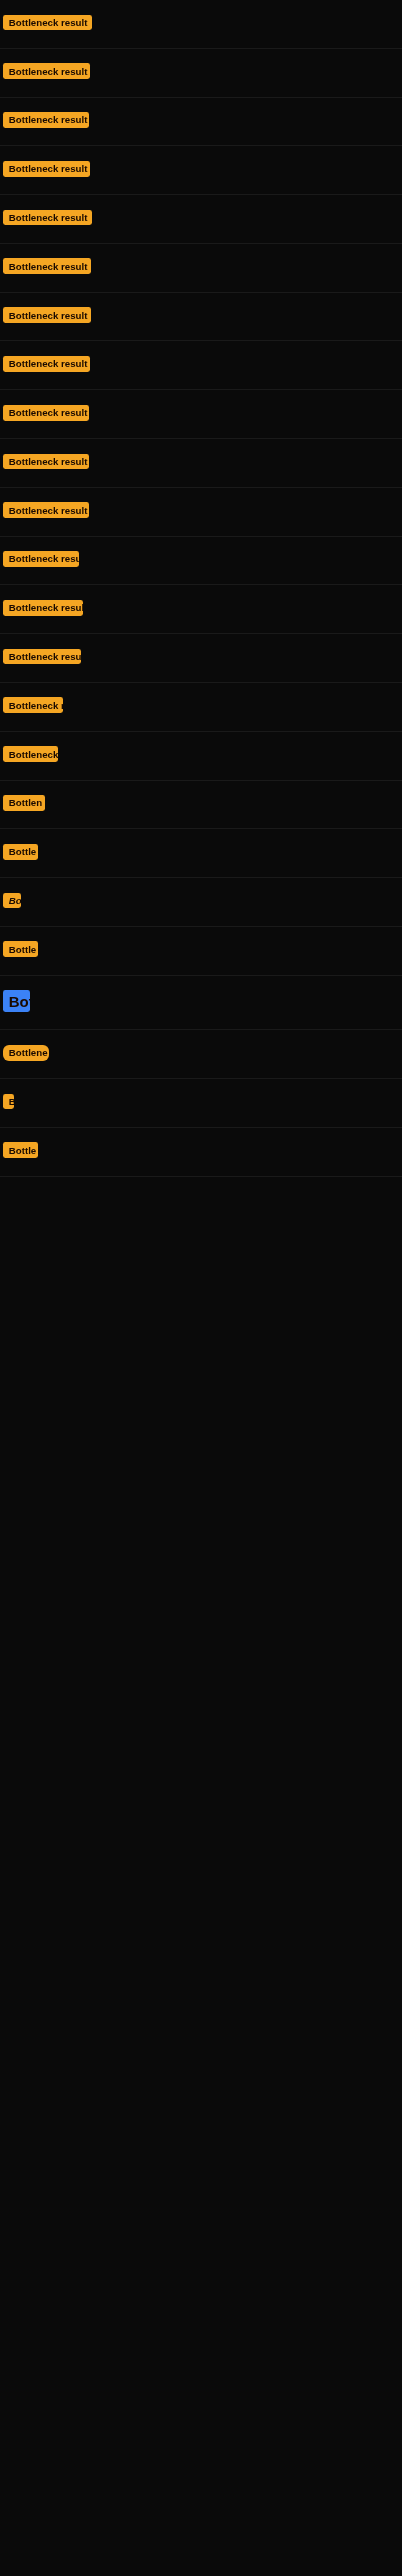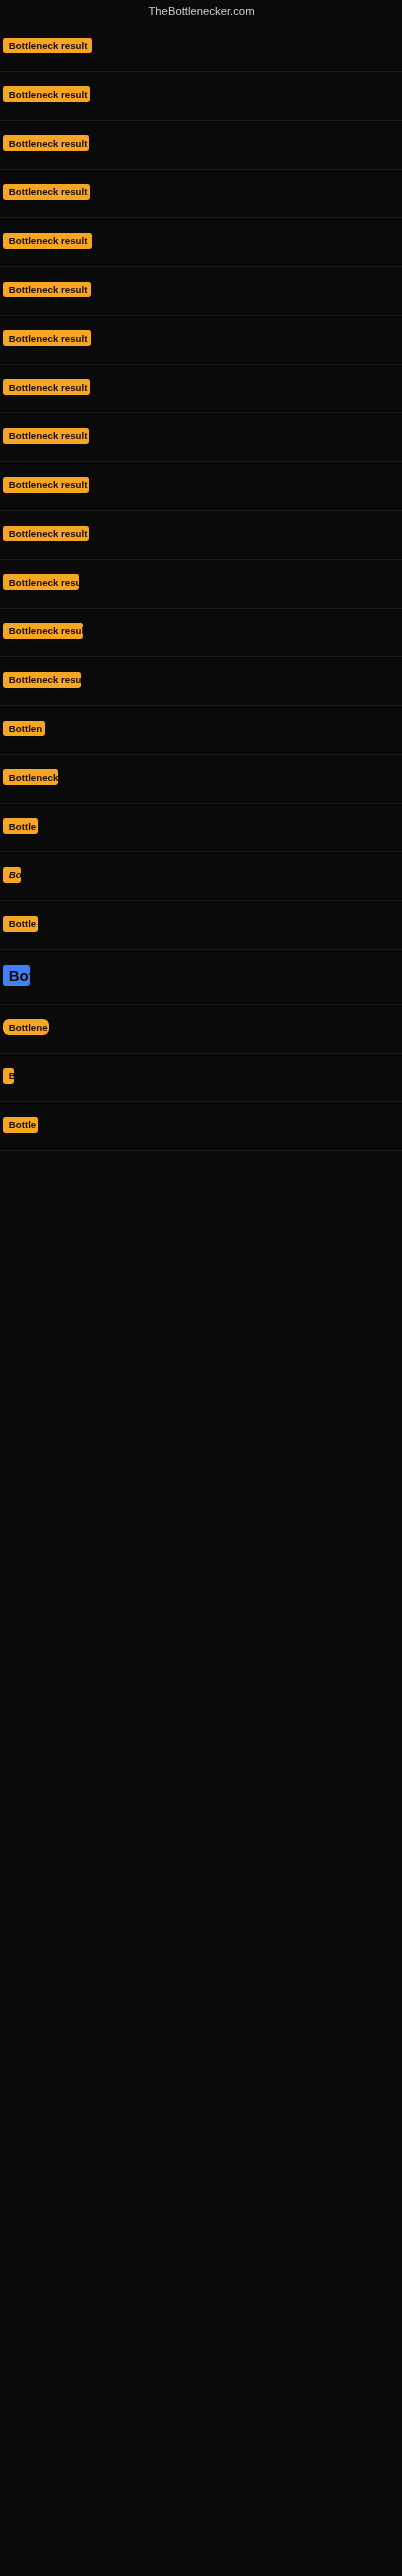--- a/index.html
+++ b/index.html
@@ -19,38 +19,38 @@
       color: #cccccc;
       font-size: 11.3px;
       padding: 4.8px 0 6.4px 0;
       font-weight: normal;
     }
   </style>
 </head>
 <body>
 
 <div style="position: relative; width: 403px; min-height: 2576px; background: #0a0a0a;">
-  <div class="site-title">TheBottlenecker.com</div>
   <div id="items-container">
       <div style="padding: 14.5px 0px 14.5px 3.2px; border-bottom: 0.8px solid rgb(26, 26, 26);"><span style="display: inline-block; background-color: rgb(245, 166, 35); color: rgb(26, 10, 0); font-size: 9.7px; font-weight: bold; padding: 2.4px 5.6px; border-radius: 2.4px; white-space: nowrap; overflow: hidden; max-width: 89px;">Bottleneck result</span></div>
       <div style="padding: 14.5px 0px 14.5px 3.2px; border-bottom: 0.8px solid rgb(26, 26, 26);"><span style="display: inline-block; background-color: rgb(245, 166, 35); color: rgb(26, 10, 0); font-size: 9.7px; font-weight: bold; padding: 2.4px 5.6px; border-radius: 2.4px; white-space: nowrap; overflow: hidden; max-width: 87px;">Bottleneck result</span></div>
       <div style="padding: 14.5px 0px 14.5px 3.2px; border-bottom: 0.8px solid rgb(26, 26, 26);"><span style="display: inline-block; background-color: rgb(245, 166, 35); color: rgb(26, 10, 0); font-size: 9.7px; font-weight: bold; padding: 2.4px 5.6px; border-radius: 2.4px; white-space: nowrap; overflow: hidden; max-width: 86px;">Bottleneck result</span></div>
       <div style="padding: 14.5px 0px 14.5px 3.2px; border-bottom: 0.8px solid rgb(26, 26, 26);"><span style="display: inline-block; background-color: rgb(245, 166, 35); color: rgb(26, 10, 0); font-size: 9.7px; font-weight: bold; padding: 2.4px 5.6px; border-radius: 2.4px; white-space: nowrap; overflow: hidden; max-width: 87px;">Bottleneck result</span></div>
       <div style="padding: 14.5px 0px 14.5px 3.2px; border-bottom: 0.8px solid rgb(26, 26, 26);"><span style="display: inline-block; background-color: rgb(245, 166, 35); color: rgb(26, 10, 0); font-size: 9.7px; font-weight: bold; padding: 2.4px 5.6px; border-radius: 2.4px; white-space: nowrap; overflow: hidden; max-width: 89px;">Bottleneck result</span></div>
       <div style="padding: 14.5px 0px 14.5px 3.2px; border-bottom: 0.8px solid rgb(26, 26, 26);"><span style="display: inline-block; background-color: rgb(245, 166, 35); color: rgb(26, 10, 0); font-size: 9.7px; font-weight: bold; padding: 2.4px 5.6px; border-radius: 2.4px; white-space: nowrap; overflow: hidden; max-width: 88px;">Bottleneck result</span></div>
       <div style="padding: 14.5px 0px 14.5px 3.2px; border-bottom: 0.8px solid rgb(26, 26, 26);"><span style="display: inline-block; background-color: rgb(245, 166, 35); color: rgb(26, 10, 0); font-size: 9.7px; font-weight: bold; padding: 2.4px 5.6px; border-radius: 2.4px; white-space: nowrap; overflow: hidden; max-width: 88px;">Bottleneck result</span></div>
       <div style="padding: 14.5px 0px 14.5px 3.2px; border-bottom: 0.8px solid rgb(26, 26, 26);"><span style="display: inline-block; background-color: rgb(245, 166, 35); color: rgb(26, 10, 0); font-size: 9.7px; font-weight: bold; padding: 2.4px 5.6px; border-radius: 2.4px; white-space: nowrap; overflow: hidden; max-width: 87px;">Bottleneck result</span></div>
       <div style="padding: 14.5px 0px 14.5px 3.2px; border-bottom: 0.8px solid rgb(26, 26, 26);"><span style="display: inline-block; background-color: rgb(245, 166, 35); color: rgb(26, 10, 0); font-size: 9.7px; font-weight: bold; padding: 2.4px 5.6px; border-radius: 2.4px; white-space: nowrap; overflow: hidden; max-width: 86px;">Bottleneck result</span></div>
       <div style="padding: 14.5px 0px 14.5px 3.2px; border-bottom: 0.8px solid rgb(26, 26, 26);"><span style="display: inline-block; background-color: rgb(245, 166, 35); color: rgb(26, 10, 0); font-size: 9.7px; font-weight: bold; padding: 2.4px 5.6px; border-radius: 2.4px; white-space: nowrap; overflow: hidden; max-width: 86px;">Bottleneck result</span></div>
       <div style="padding: 14.5px 0px 14.5px 3.2px; border-bottom: 0.8px solid rgb(26, 26, 26);"><span style="display: inline-block; background-color: rgb(245, 166, 35); color: rgb(26, 10, 0); font-size: 9.7px; font-weight: bold; padding: 2.4px 5.6px; border-radius: 2.4px; white-space: nowrap; overflow: hidden; max-width: 86px;">Bottleneck result</span></div>
       <div style="padding: 14.5px 0px 14.5px 3.2px; border-bottom: 0.8px solid rgb(26, 26, 26);"><span style="display: inline-block; background-color: rgb(245, 166, 35); color: rgb(26, 10, 0); font-size: 9.7px; font-weight: bold; padding: 2.4px 5.6px; border-radius: 2.4px; white-space: nowrap; overflow: hidden; max-width: 76px;">Bottleneck resu</span></div>
       <div style="padding: 14.5px 0px 14.5px 3.2px; border-bottom: 0.8px solid rgb(26, 26, 26);"><span style="display: inline-block; background-color: rgb(245, 166, 35); color: rgb(26, 10, 0); font-size: 9.7px; font-weight: bold; padding: 2.4px 5.6px; border-radius: 2.4px; white-space: nowrap; overflow: hidden; max-width: 80px;">Bottleneck resul</span></div>
       <div style="padding: 14.5px 0px 14.5px 3.2px; border-bottom: 0.8px solid rgb(26, 26, 26);"><span style="display: inline-block; background-color: rgb(245, 166, 35); color: rgb(26, 10, 0); font-size: 9.7px; font-weight: bold; padding: 2.4px 5.6px; border-radius: 2.4px; white-space: nowrap; overflow: hidden; max-width: 78px;">Bottleneck resul</span></div>
+      <div style="padding: 14.5px 0px 14.5px 3.2px; border-bottom: 0.8px solid rgb(26, 26, 26);"><span style="display: inline-block; background-color: rgb(245, 166, 35); color: rgb(26, 10, 0); font-size: 9.7px; font-weight: bold; padding: 2.4px 5.6px; border-radius: 2.4px; white-space: nowrap; overflow: hidden; max-width: 60px;">Bottleneck r</span></div>
+      <div style="padding: 14.5px 0px 14.5px 3.2px; border-bottom: 0.8px solid rgb(26, 26, 26);"><span style="display: inline-block; background-color: rgb(245, 166, 35); color: rgb(26, 10, 0); font-size: 9.7px; font-weight: bold; padding: 2.4px 5.6px; border-radius: 2.4px; white-space: nowrap; overflow: hidden; max-width: 55px;">Bottleneck</span></div>
       <div style="padding: 14.5px 0px 14.5px 3.2px; border-bottom: 0.8px solid rgb(26, 26, 26);"><span style="display: inline-block; background-color: rgb(245, 166, 35); color: rgb(26, 10, 0); font-size: 9.7px; font-weight: bold; padding: 2.4px 5.6px; border-radius: 2.4px; white-space: nowrap; overflow: hidden; max-width: 42px;">Bottlen</span></div>
-      <div style="padding: 14.5px 0px 14.5px 3.2px; border-bottom: 0.8px solid rgb(26, 26, 26);"><span style="display: inline-block; background-color: rgb(245, 166, 35); color: rgb(26, 10, 0); font-size: 9.7px; font-weight: bold; padding: 2.4px 5.6px; border-radius: 2.4px; white-space: nowrap; overflow: hidden; max-width: 55px;">Bottleneck</span></div>
       <div style="padding: 14.5px 0px 14.5px 3.2px; border-bottom: 0.8px solid rgb(26, 26, 26);"><span style="display: inline-block; background-color: rgb(245, 166, 35); color: rgb(26, 10, 0); font-size: 9.7px; font-weight: bold; padding: 2.4px 5.6px; border-radius: 2.4px; white-space: nowrap; overflow: hidden; max-width: 35px;">Bottle</span></div>
       <div style="padding: 14.5px 0px 14.5px 3.2px; border-bottom: 0.8px solid rgb(26, 26, 26); font-style: italic;"><span style="display: inline-block; background-color: rgb(245, 166, 35); color: rgb(26, 10, 0); font-size: 9.7px; font-weight: bold; padding: 2.4px 5.6px; border-radius: 2.4px; white-space: nowrap; overflow: hidden; max-width: 17.7px;">Bo</span></div>
       <div style="padding: 14.5px 0px 14.5px 3.2px; border-bottom: 0.8px solid rgb(26, 26, 26);"><span style="display: inline-block; background-color: rgb(245, 166, 35); color: rgb(26, 10, 0); font-size: 9.7px; font-weight: bold; padding: 2.4px 5.6px; border-radius: 2.4px; white-space: nowrap; overflow: hidden; max-width: 35px;">Bottle</span></div>
       <div style="padding: 14.5px 0px 14.5px 3.2px; border-bottom: 0.8px solid rgb(26, 26, 26);"><span style="display: inline-block; background-color: #3b82f6; color: rgb(26, 10, 0); font-size: 15px; font-weight: bold; padding: 2.4px 5.6px; border-radius: 2.4px; white-space: nowrap; overflow: hidden; max-width: 26.6px;">Bott</span></div>
       <div style="padding: 14.5px 0px 14.5px 3.2px; border-bottom: 0.8px solid rgb(26, 26, 26);"><span style="display: inline-block; background-color: rgb(245, 166, 35); color: rgb(26, 10, 0); font-size: 9.7px; font-weight: bold; padding: 2.4px 5.6px; border-radius: 6px; white-space: nowrap; overflow: hidden; max-width: 46px;">Bottlene</span></div>
       <div style="padding: 14.5px 0px 14.5px 3.2px; border-bottom: 0.8px solid rgb(26, 26, 26);"><span style="display: inline-block; background-color: rgb(245, 166, 35); color: rgb(26, 10, 0); font-size: 9.7px; font-weight: bold; padding: 2.4px 5.6px; border-radius: 2.4px; white-space: nowrap; overflow: hidden; max-width: 9.7px;">B</span></div>
       <div style="padding: 14.5px 0px 14.5px 3.2px; border-bottom: 0.8px solid rgb(26, 26, 26);"><span style="display: inline-block; background-color: rgb(245, 166, 35); color: rgb(26, 10, 0); font-size: 9.7px; font-weight: bold; padding: 2.4px 5.6px; border-radius: 2.4px; white-space: nowrap; overflow: hidden; max-width: 35px;">Bottle</span></div>
     </div>
 </div>
 

